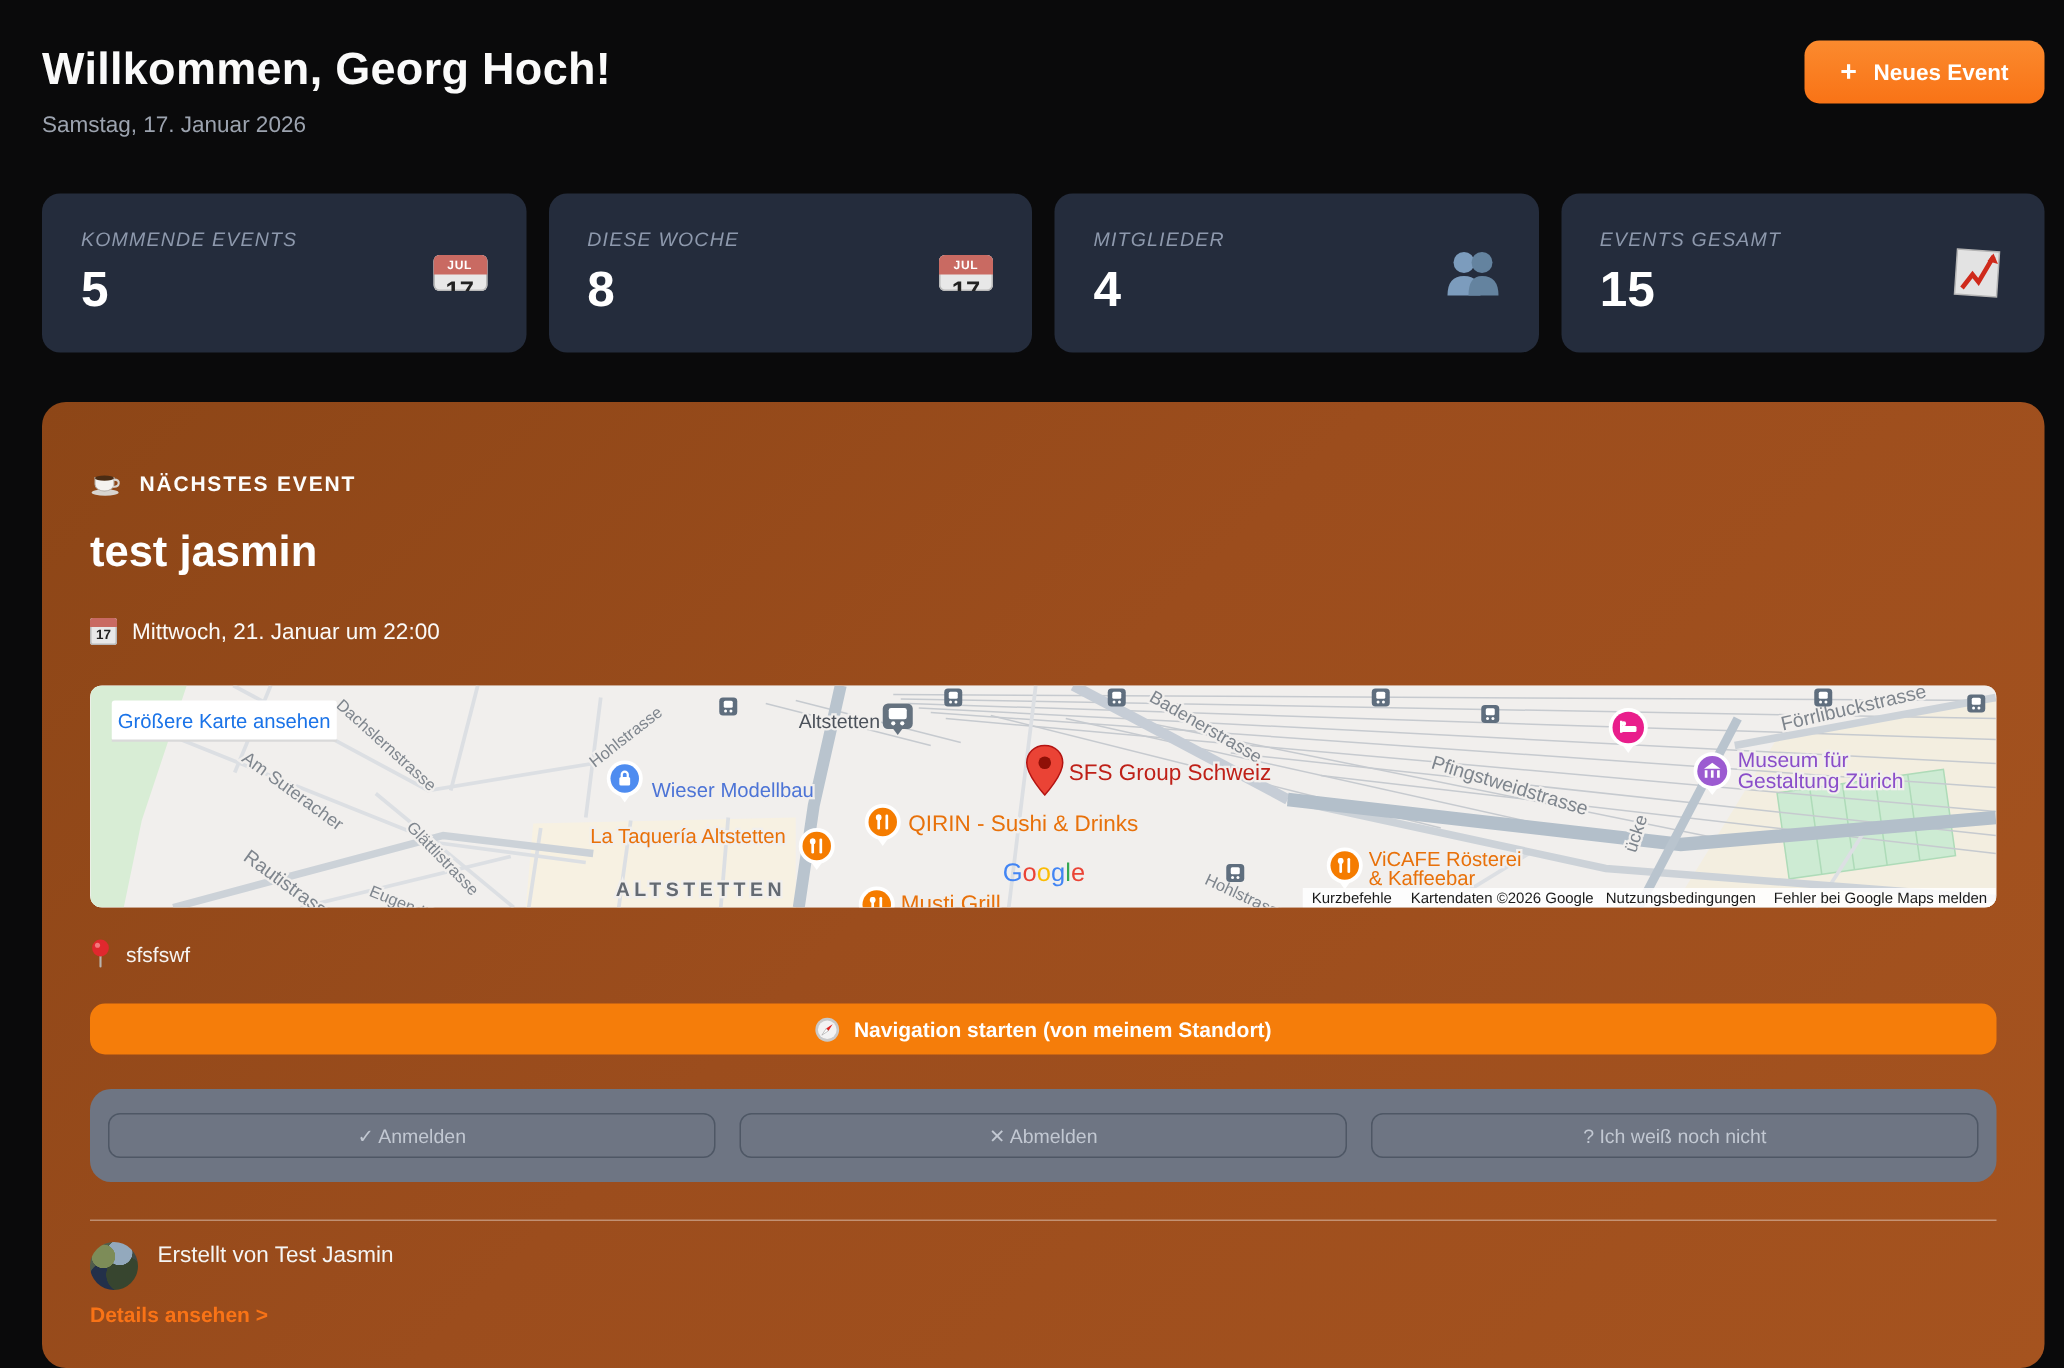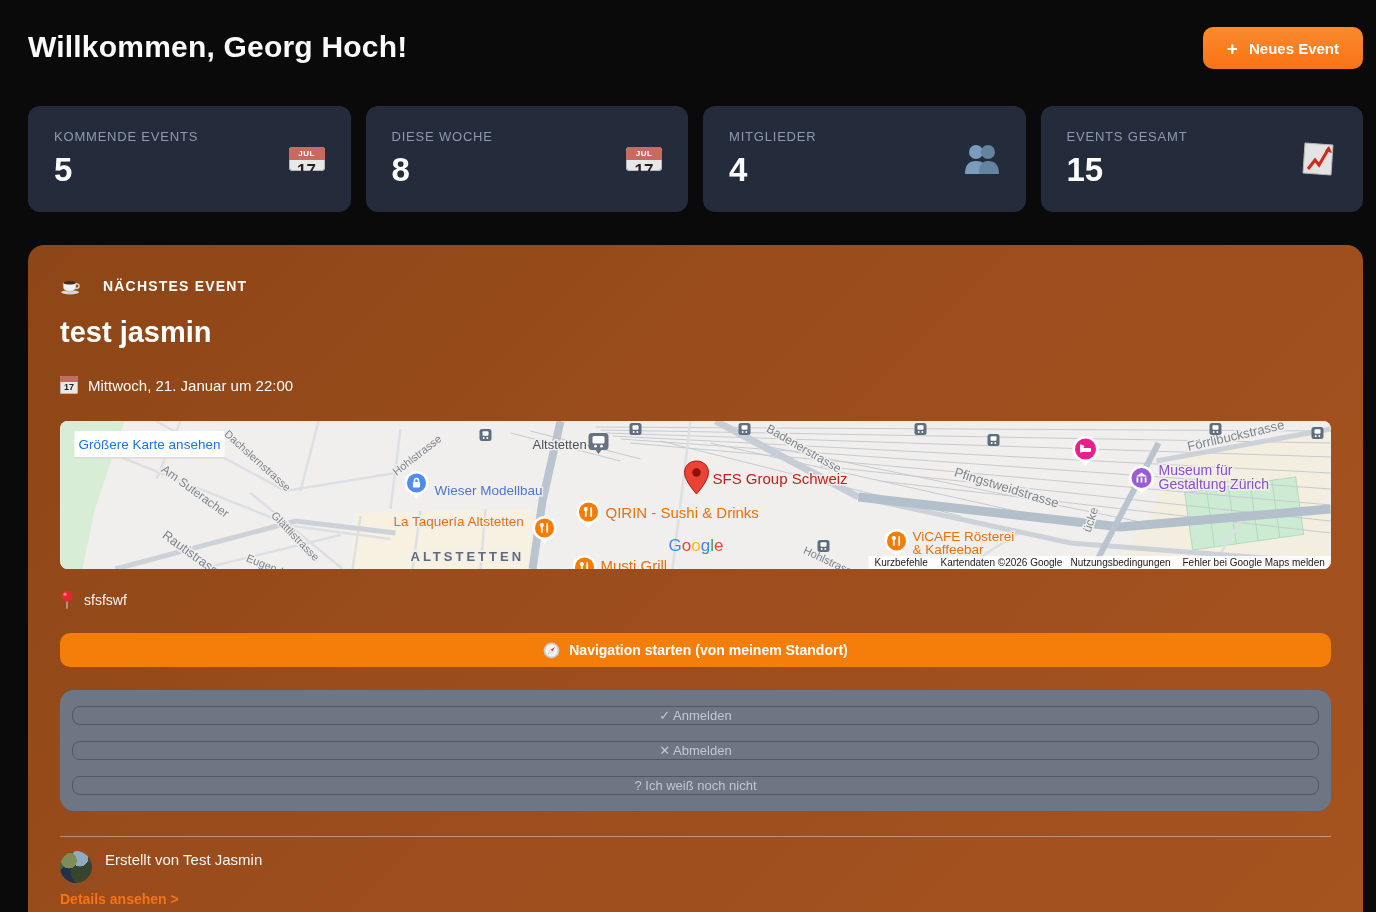--- a/index.html
+++ b/index.html
@@ -25,60 +25,60 @@
     font-family:"Liberation Sans", sans-serif;
   }
   .btn-new .plus { font-size:19px; font-weight:bold; line-height:1; }
 
   
   .stats { display:grid; grid-template-columns:repeat(4,1fr); gap:15px; margin-top:37px; }
   .stat-card {
     background:#242c3c; border-radius:12px; height:106px; padding:0 26px;
     display:flex; justify-content:space-between; align-items:center;
   }
-  .stat-label { color:#8e99ad; font-size:13px; letter-spacing:.8px; }
+  .stat-label { color:#8e99ad; font-size:13px; letter-spacing:.8px;font-style:italic; }
   .stat-value { color:#fff; font-size:33px; font-weight:bold; margin-top:7px; }
   .stat-icon { width:38px; height:38px; flex:none; }
 
   
   .cal { width:36px; height:24px; background:#e8e8e8; border-radius:4px; overflow:hidden;
          box-shadow:inset 0 0 0 1px #b9b9b9; position:relative; }
   .cal-top { background:#c96a62; height:13px; display:flex; align-items:center; justify-content:center;
              color:#fff; font-size:8px; font-weight:bold; letter-spacing:.5px; }
   .cal-day { color:#222; font-size:17px; font-weight:bold; text-align:center; line-height:22px; }
   .cal-sm { width:18px; height:18px; border-radius:2px; }
   .cal-sm .cal-top { height:6px; font-size:4px; }
   .cal-sm .cal-day { font-size:9px; line-height:11px; }
 
   
   .event-card {
     margin-top:33px; border-radius:16px;
     background:linear-gradient(135deg,#8d4617 0%, #9c4d1d 45%, #a5531f 100%);
     padding:32px 32px 26px; position:relative;
   }
-  .badge-row { display:flex; align-items:center; gap:21px; }
+  .badge-row { display:flex; align-items:center; gap:11px;margin-top:13px; }
   .badge-label { font-size:14px; font-weight:bold; letter-spacing:1.2px; color:#fdfdfc; }
   .event-title { font-size:29px; font-weight:bold; margin-top:21px; color:#fff; }
   .date-row { display:flex; align-items:center; gap:10px; margin-top:27px; font-size:15px; color:#fbfaf8; }
 
   .map-wrap { margin-top:27px; height:148px; border-radius:8px; overflow:hidden; background:#f1efed; }
   .map-wrap svg { display:block; width:100%; height:148px; }
 
   .loc-row { display:flex; align-items:center; gap:10px; margin-top:21px; font-size:14px; color:#f6f4f2; }
 
   .btn-nav {
     margin-top:23px; width:100%; height:34px; border:none; border-radius:10px;
     background:#f57d0a; color:#fff; font-weight:bold; font-size:14px;
     display:flex; align-items:center; justify-content:center; gap:9px; cursor:pointer;
     font-family:"Liberation Sans", sans-serif;
   }
 
   .rsvp-bar {
     margin-top:23px; background:#6e7583; border-radius:14px; padding:16px 12px;
-    display:flex; gap:16px;flex-direction:column;
+    display:flex; gap:16px;
   }
   .rsvp-btn {
     flex:1; height:30px; background:transparent; border:1px solid #4e5765; border-radius:8px;
     color:#c2c8d2; font-size:13px; cursor:pointer; font-family:"Liberation Sans", sans-serif;
   }
 
   .divider { margin-top:25px; border-top:1px solid rgba(255,255,255,.38); }
   .creator-row { display:flex; gap:13px; margin-top:14px; }
   .avatar {
     width:32px; height:32px; border-radius:50%; flex:none;
@@ -98,20 +98,21 @@
   .ic-compass { width:17px; height:17px; }
 </style>
 </head>
 <body>
 
 <div class="page">
 
   <div class="topbar">
     <div>
       <h1 class="page-title">Willkommen, Georg Hoch!</h1>
+      <div class="page-date">Samstag, 17. Januar 2026</div>
     </div>
     <button class="btn-new">
       <span class="plus">+</span>
       <span>Neues Event</span>
     </button>
   </div>
 
   <div class="stats">
 
     <div class="stat-card">

